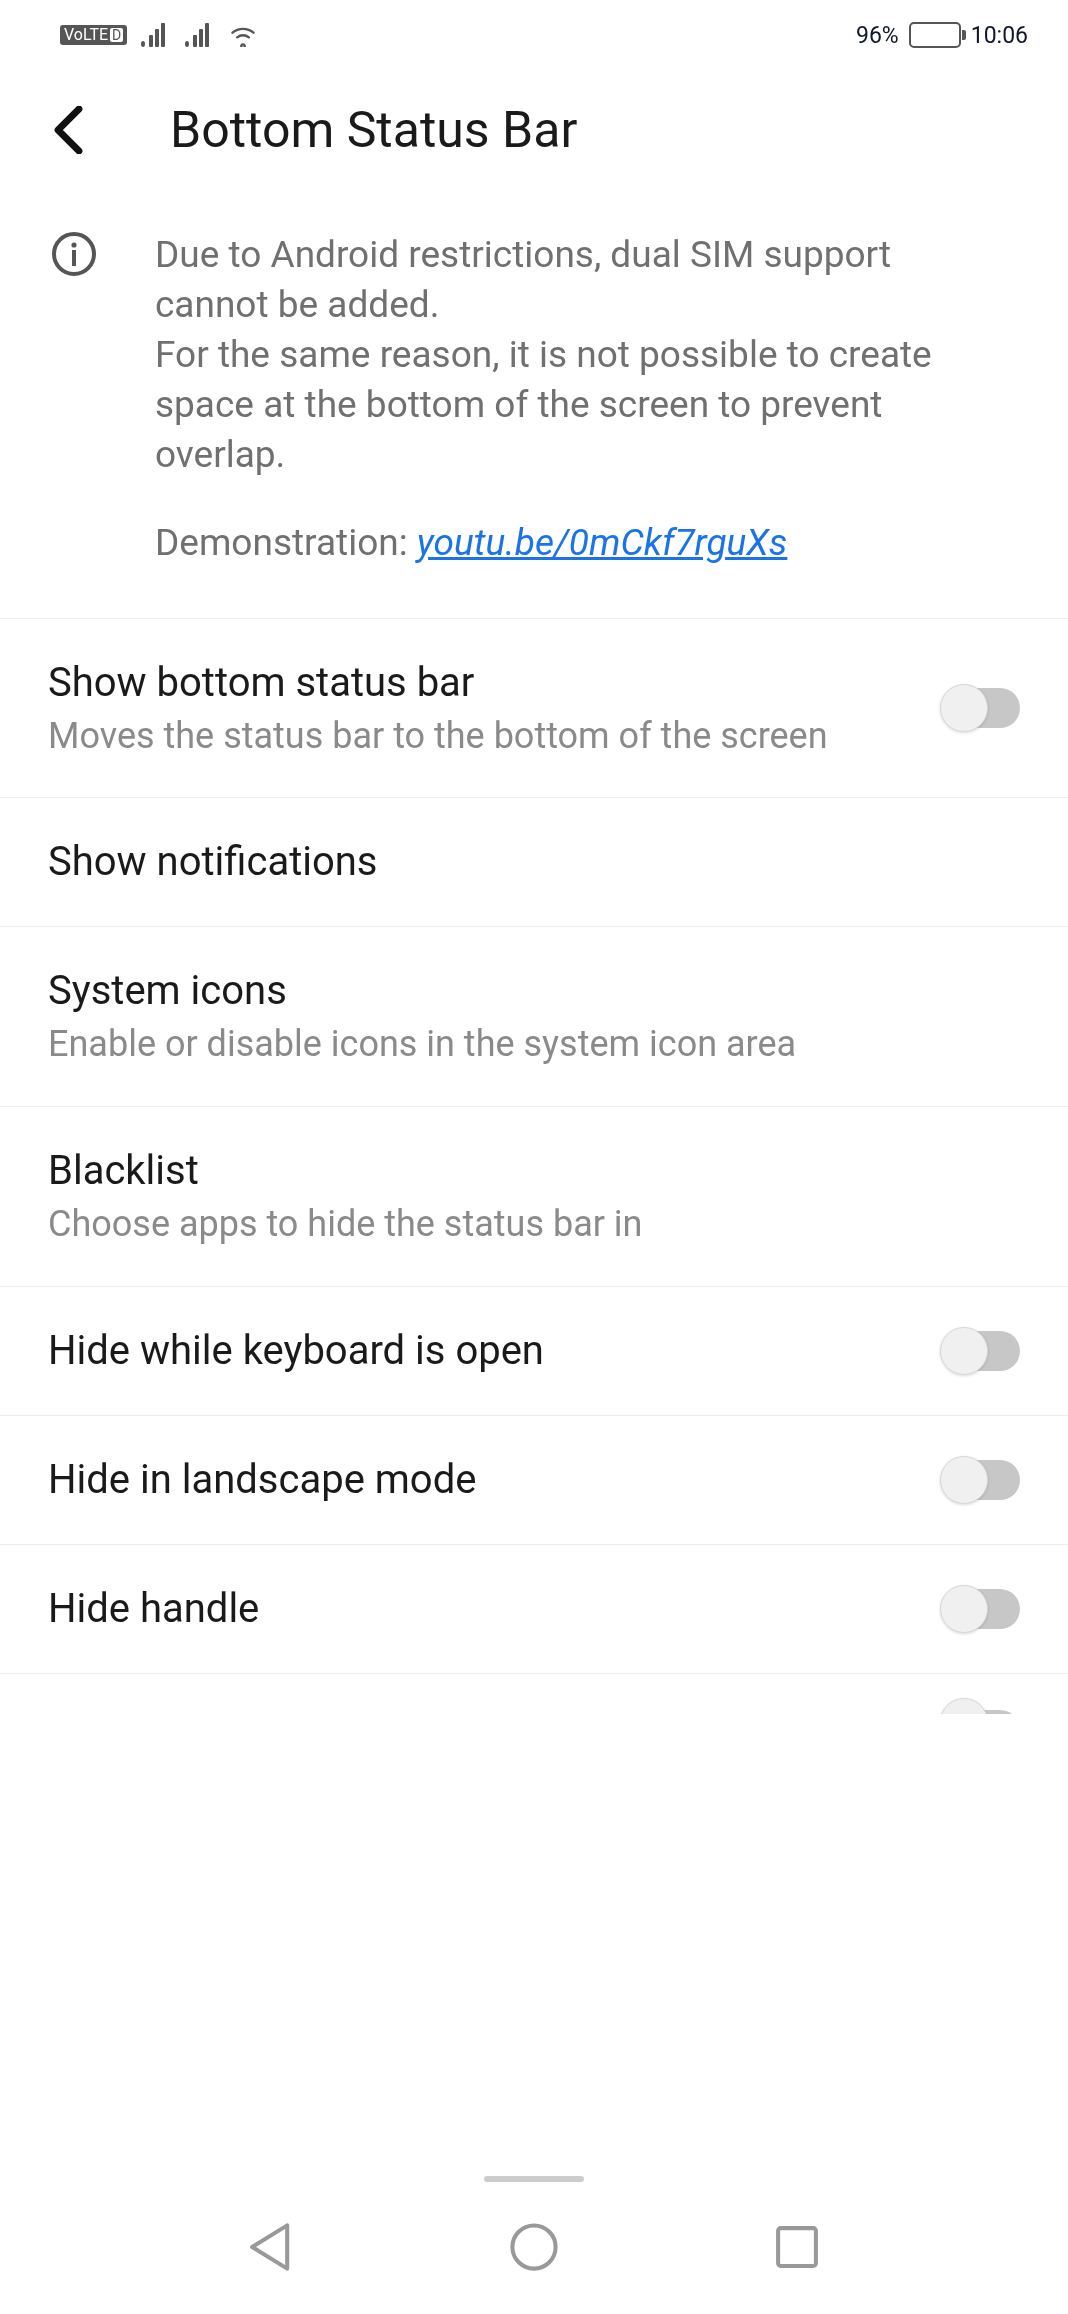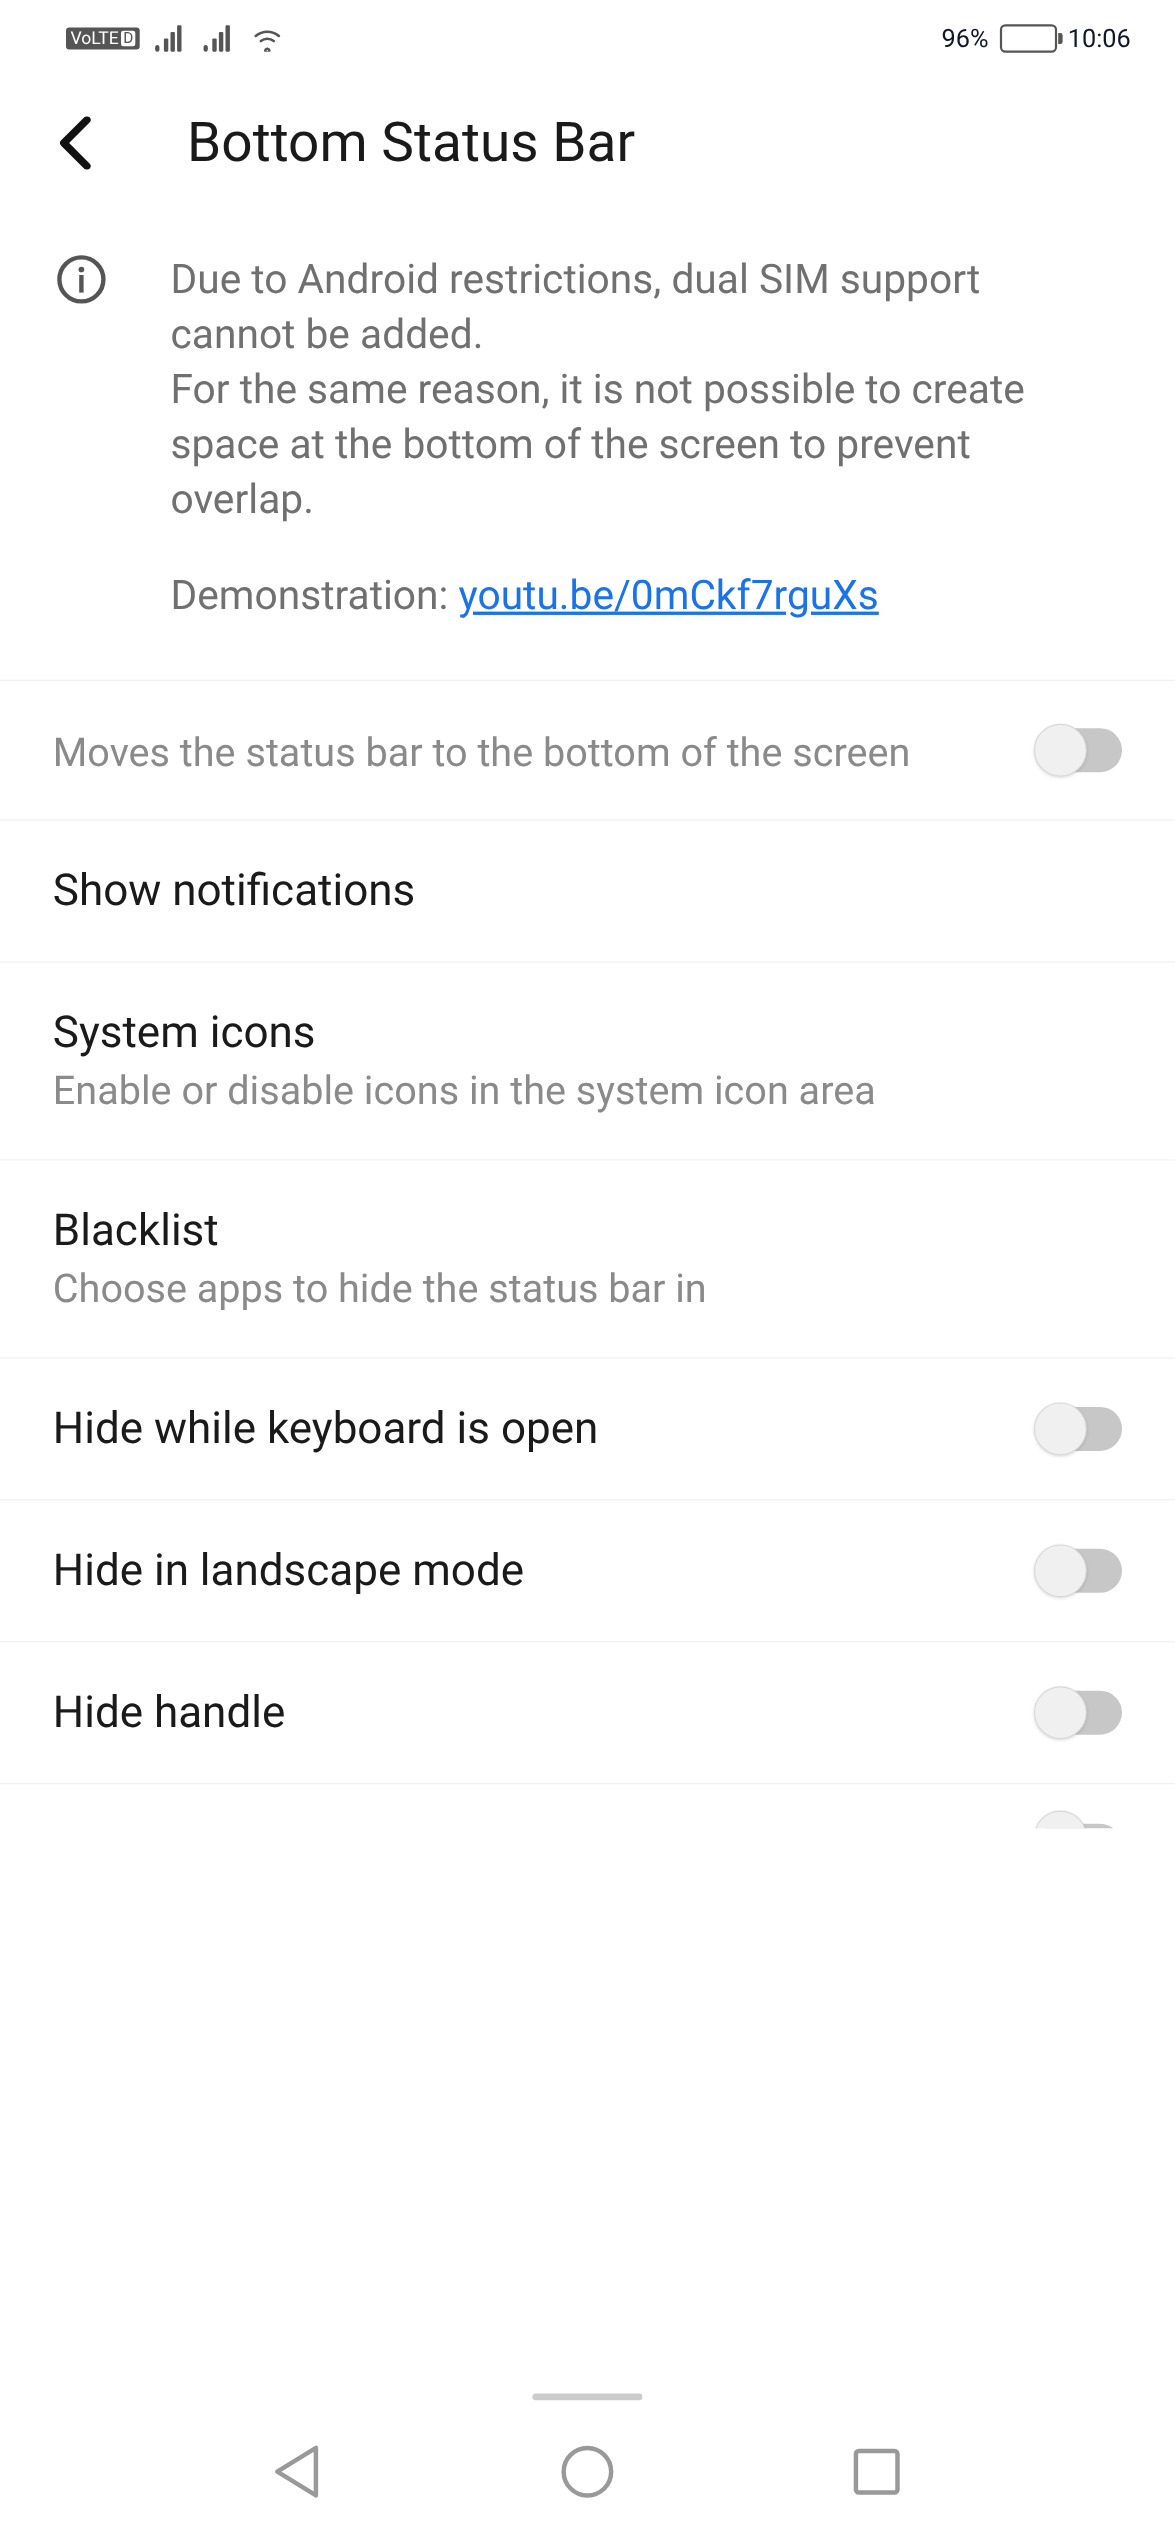--- a/index.html
+++ b/index.html
@@ -105,20 +105,21 @@
   }
   .info-icon svg {width:100%;height:100%;}
   .info-text {
     font-size: 37px;
     line-height: 1.35;
     color: #707070;
   }
   .info-text a {
     color: #1a73e8;
     text-decoration: underline;
+    font-style: italic;
   }
   .info-text .break { height: 38px; }
 
   
   .row {
     display:flex;
     align-items:center;
     justify-content:space-between;
     padding: 38px 48px 38px 48px;
     border-bottom: 1px solid #eee;
@@ -250,20 +251,21 @@
     <div>For the same reason, it is not possible to create space at the bottom of the screen to prevent overlap.</div>
     <div class="break"></div>
     <div>
       <span>Demonstration: </span><a href="#">youtu.be/0mCkf7rguXs</a>
     </div>
   </div>
 </div>
 
 <div class="row">
   <div class="row-text">
+    <div class="row-title">Show bottom status bar</div>
     <div class="row-sub">Moves the status bar to the bottom of the screen</div>
   </div>
   <div class="toggle">
       <div class="knob"></div>
     </div>
 </div>
 
 <div class="row">
   <div class="row-text">
     <div class="row-title">Show notifications</div>

